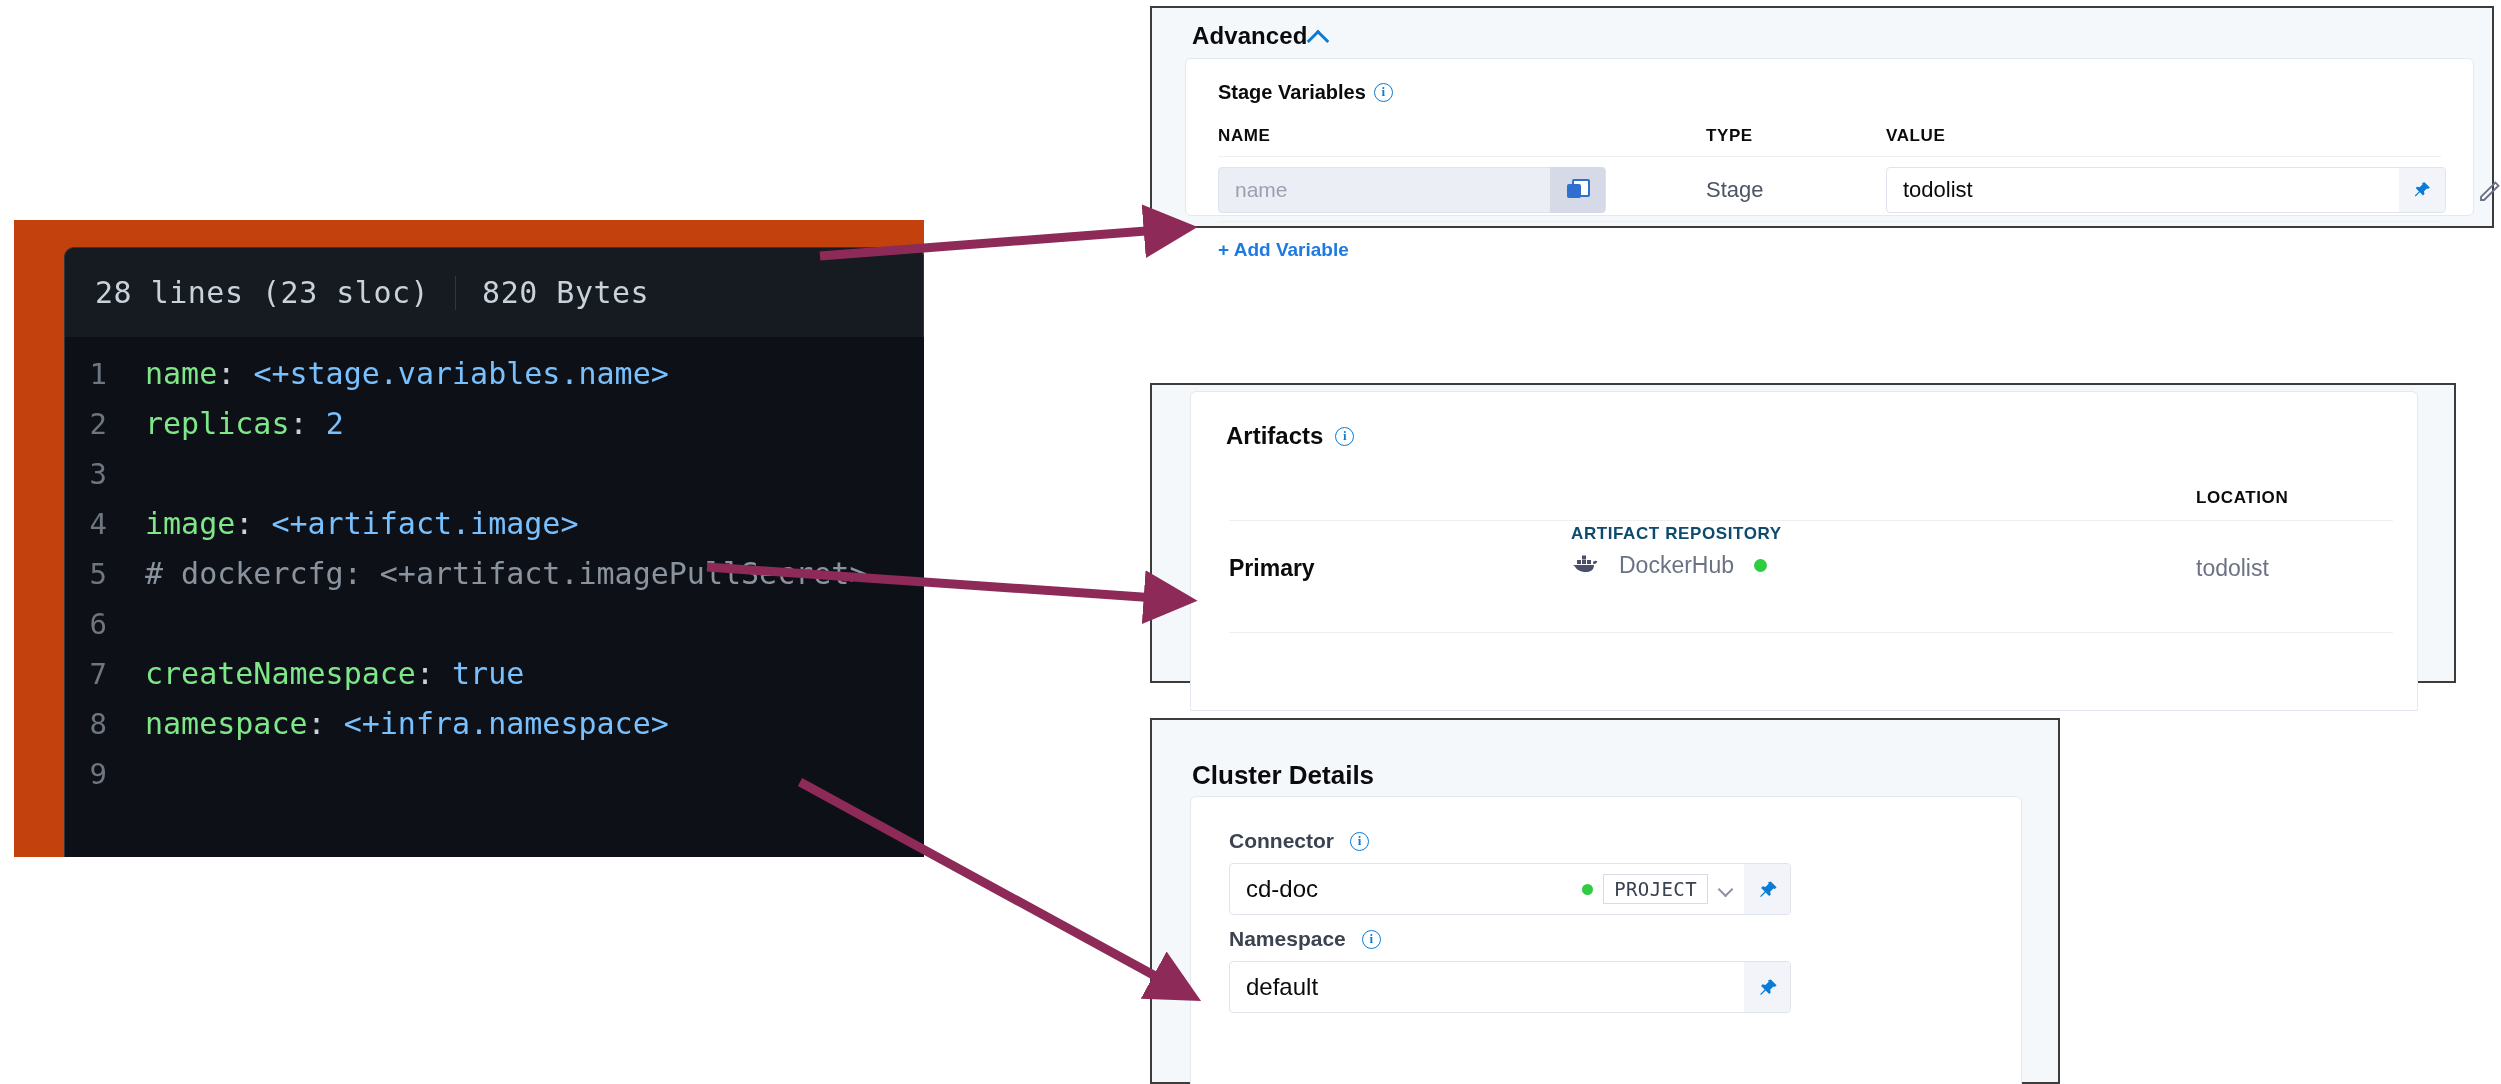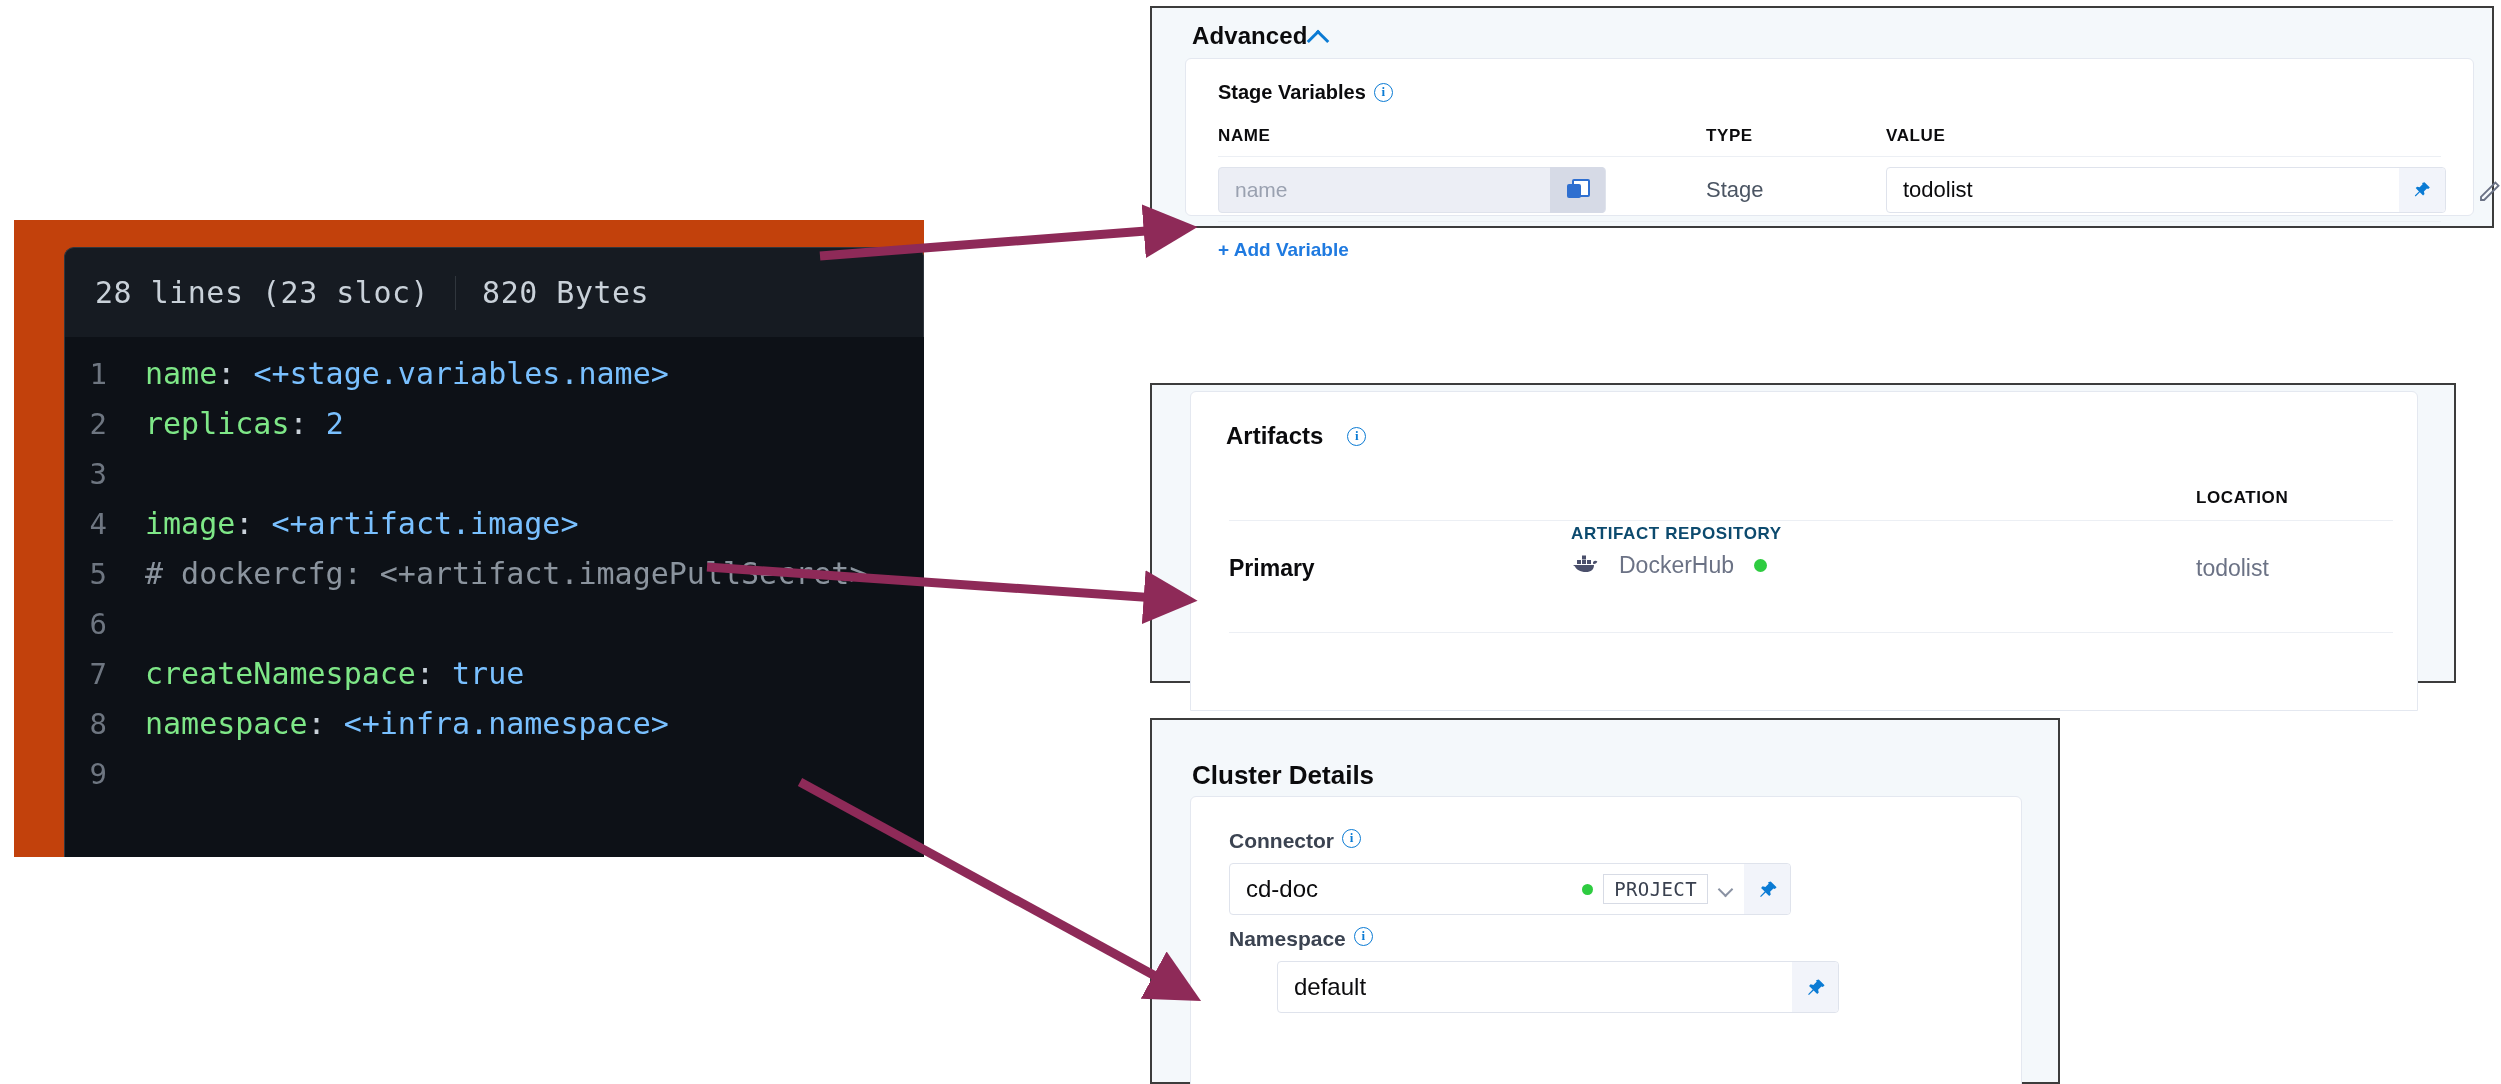--- a/index.html
+++ b/index.html
@@ -197,21 +197,21 @@
     border: 2px solid #3c3c3c; background: #f4f8fb;
   }
   #artifacts-white {
     position: absolute; left: 38px; top: 6px; right: 36px; bottom: -30px;
     background: #ffffff; border: 1px solid #e4e8f0;
     border-top-left-radius: 6px; border-top-right-radius: 6px;
   }
   #artifacts-label {
     position: absolute; left: 35px; top: 30px;
     font-size: 24px; font-weight: bold; color: #0b0b0d;
-    display: flex; align-items: center; gap: 24px;
+    display: flex; align-items: center; gap: 12px;
   }
   #art-head-repo  { position: absolute; left: 380px; top: 96px;
     font-size: 17px; font-weight: bold; color: #0c4a6e; letter-spacing: .6px; margin-top: 36px; }
   #art-head-loc   { position: absolute; left: 1005px; top: 96px;
     font-size: 17px; font-weight: bold; color: #0b0b0d; letter-spacing: .6px; }
   #art-divider    { position: absolute; left: 38px; right: 24px; top: 128px;
     height: 1px; background: #eceff4; }
   #art-divider2   { position: absolute; left: 38px; right: 24px; top: 240px;
     height: 1px; background: #eceff4; }
   #art-primary    { position: absolute; left: 38px; top: 163px;
@@ -233,31 +233,31 @@
     position: absolute; left: 40px; top: 28px;
     font-size: 26px; font-weight: bold; color: #0b0b0d; margin-top: 12px;
   }
   #cluster-card {
     position: absolute; left: 38px; top: 76px; right: 36px; bottom: -40px;
     background: #ffffff; border: 1px solid #e4e8f0;
     border-top-left-radius: 6px; border-top-right-radius: 6px;
   }
   .field-label {
     position: absolute; font-size: 21px; font-weight: bold; color: #3b4351;
-    display: flex; align-items: flex-start; gap: 8px;
+    display: flex; align-items: center; gap: 16px;
   }
   #connector-label { left: 38px; top: 32px; }
   #namespace-label { left: 38px; top: 130px; }
   .text-field {
     position: absolute; left: 38px; height: 52px;
     background: #ffffff; border: 1px solid #dfe3ec; border-radius: 4px;
     display: flex; align-items: center;
   }
   #connector-field { top: 66px; width: 562px; }
-  #namespace-field { top: 164px; width: 562px; margin-left: 48px; }
+  #namespace-field { top: 164px; width: 562px; }
   .tf-value { flex: 1; padding-left: 16px; font-size: 24px; color: #0b0b0d; }
   #connector-scope {
     display: flex; align-items: center; gap: 10px; padding-right: 10px;
   }
   .scope-chip {
     border: 1px solid #d7dbe5; border-radius: 0;
     padding: 3px 10px; font-size: 19px; color: #39404f;
     font-family: "DejaVu Sans Mono", monospace; letter-spacing: .4px;
   }
   .chev-down-sm { width: 16px; height: 16px; position: relative; display:inline-block; }

